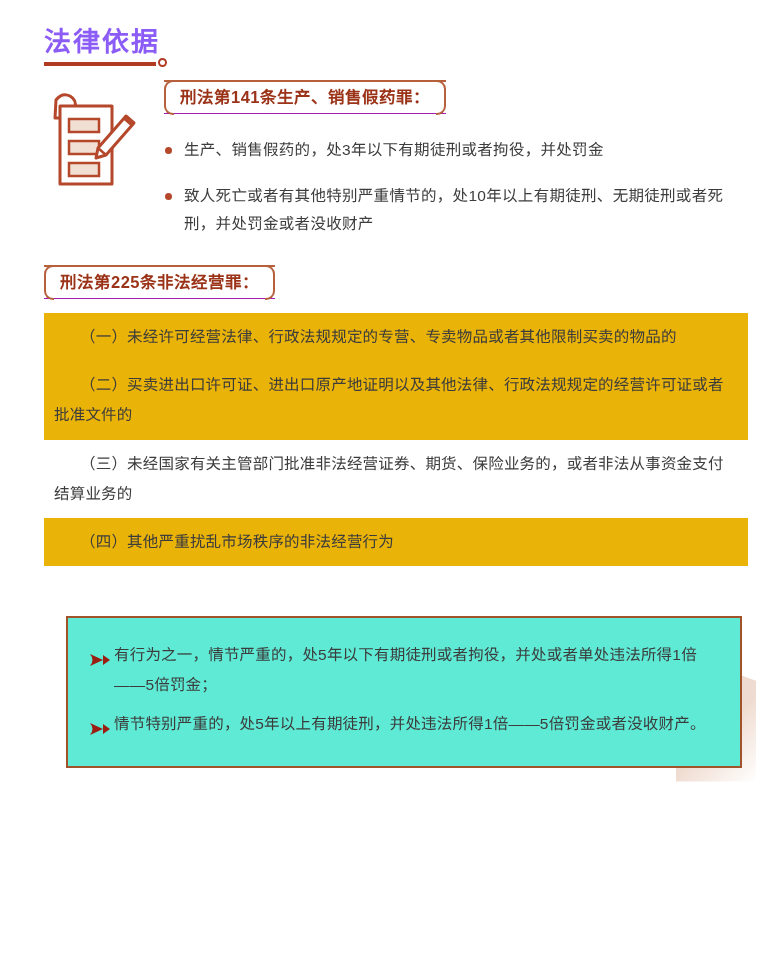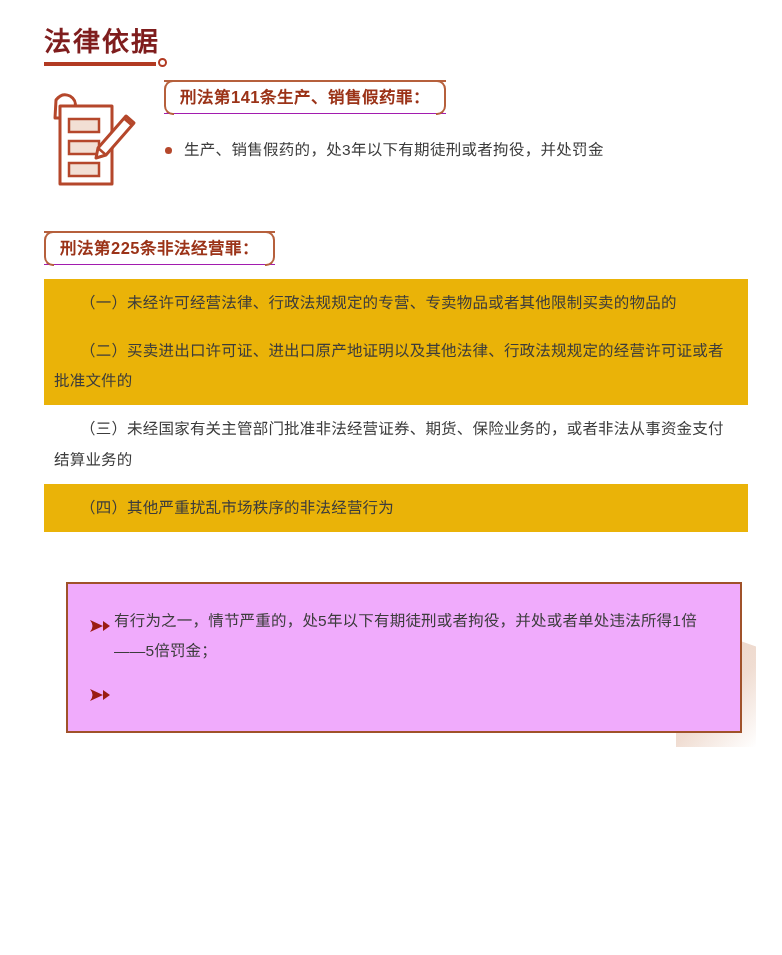--- a/index.html
+++ b/index.html
@@ -17,21 +17,21 @@
   }
 
   
   .page-header {
     position: relative;
     padding: 28px 0 0 44px;
   }
   .page-title {
     font-size: 27px;
     font-weight: bold;
-    color: #7f1d1d;
+    color: #8b5cf6;
     letter-spacing: 2px;
     line-height: 1.1;
     display: inline-block;
     position: relative;
     font-family: Liberation Serif, serif;
   }
   .title-underline {
     position: absolute;
     left: 44px;
     top: 62px;
@@ -147,21 +147,21 @@
 
   
   .penalty-wrap {
     position: relative;
     margin: 34px 40px 0 66px;
   }
   .penalty-box {
     position: relative;
     border: 2px solid #a0522a;
     padding: 22px 24px 20px 22px;
-    background: #f0abfc;
+    background: #5eead4;
     z-index: 2;
   }
   .penalty-shadow {
     position: absolute;
     right: -14px;
     top: 36px;
     bottom: -14px;
     width: 80px;
     background: linear-gradient(135deg, #e7cfc2 0%, #f0ddd2 60%, #ffffff 100%);
     clip-path: polygon(0 0, 100% 22%, 100% 100%, 0 100%);
@@ -212,20 +212,24 @@
     </svg>
   </div>
 
   <div class="section-one-body">
     <div class="law-tag">刑法第141条生产、销售假药罪：</div>
 
     <ul class="bullet-list">
       <li>
         <span class="bullet-dot"></span>
         <span>生产、销售假药的，处3年以下有期徒刑或者拘役，并处罚金</span>
+      </li>
+      <li>
+        <span class="bullet-dot"></span>
+        <span>致人死亡或者有其他特别严重情节的，处10年以上有期徒刑、无期徒刑或者死刑，并处罚金或者没收财产</span>
       </li>
     </ul>
   </div>
 </div>
 
 <div class="section-two">
   <div class="law-tag">刑法第225条非法经营罪：</div>
 
   <ul class="clause-list">
     <li class="clause-item alt">（一）未经许可经营法律、行政法规规定的专营、专卖物品或者其他限制买卖的物品的</li>
@@ -249,16 +253,17 @@
       <span class="penalty-text">有行为之一，情节严重的，处5年以下有期徒刑或者拘役，并处或者单处违法所得1倍——5倍罚金；</span>
     </div>
 
     <div class="penalty-item">
       <span class="arrow-icon">
         <svg width="20" height="14" viewBox="0 0 20 14" xmlns="http://www.w3.org/2000/svg">
           <path d="M0 1 L13 7 L0 13 Q5 7 0 1 Z" fill="#9b1d13"></path>
           <path d="M13 2 L20 7 L13 12 Z" fill="#9b1d13"></path>
         </svg>
       </span>
+      <span class="penalty-text">情节特别严重的，处5年以上有期徒刑，并处违法所得1倍——5倍罚金或者没收财产。</span>
     </div>
 
   </div>
 </div>
 
 </body></html>

